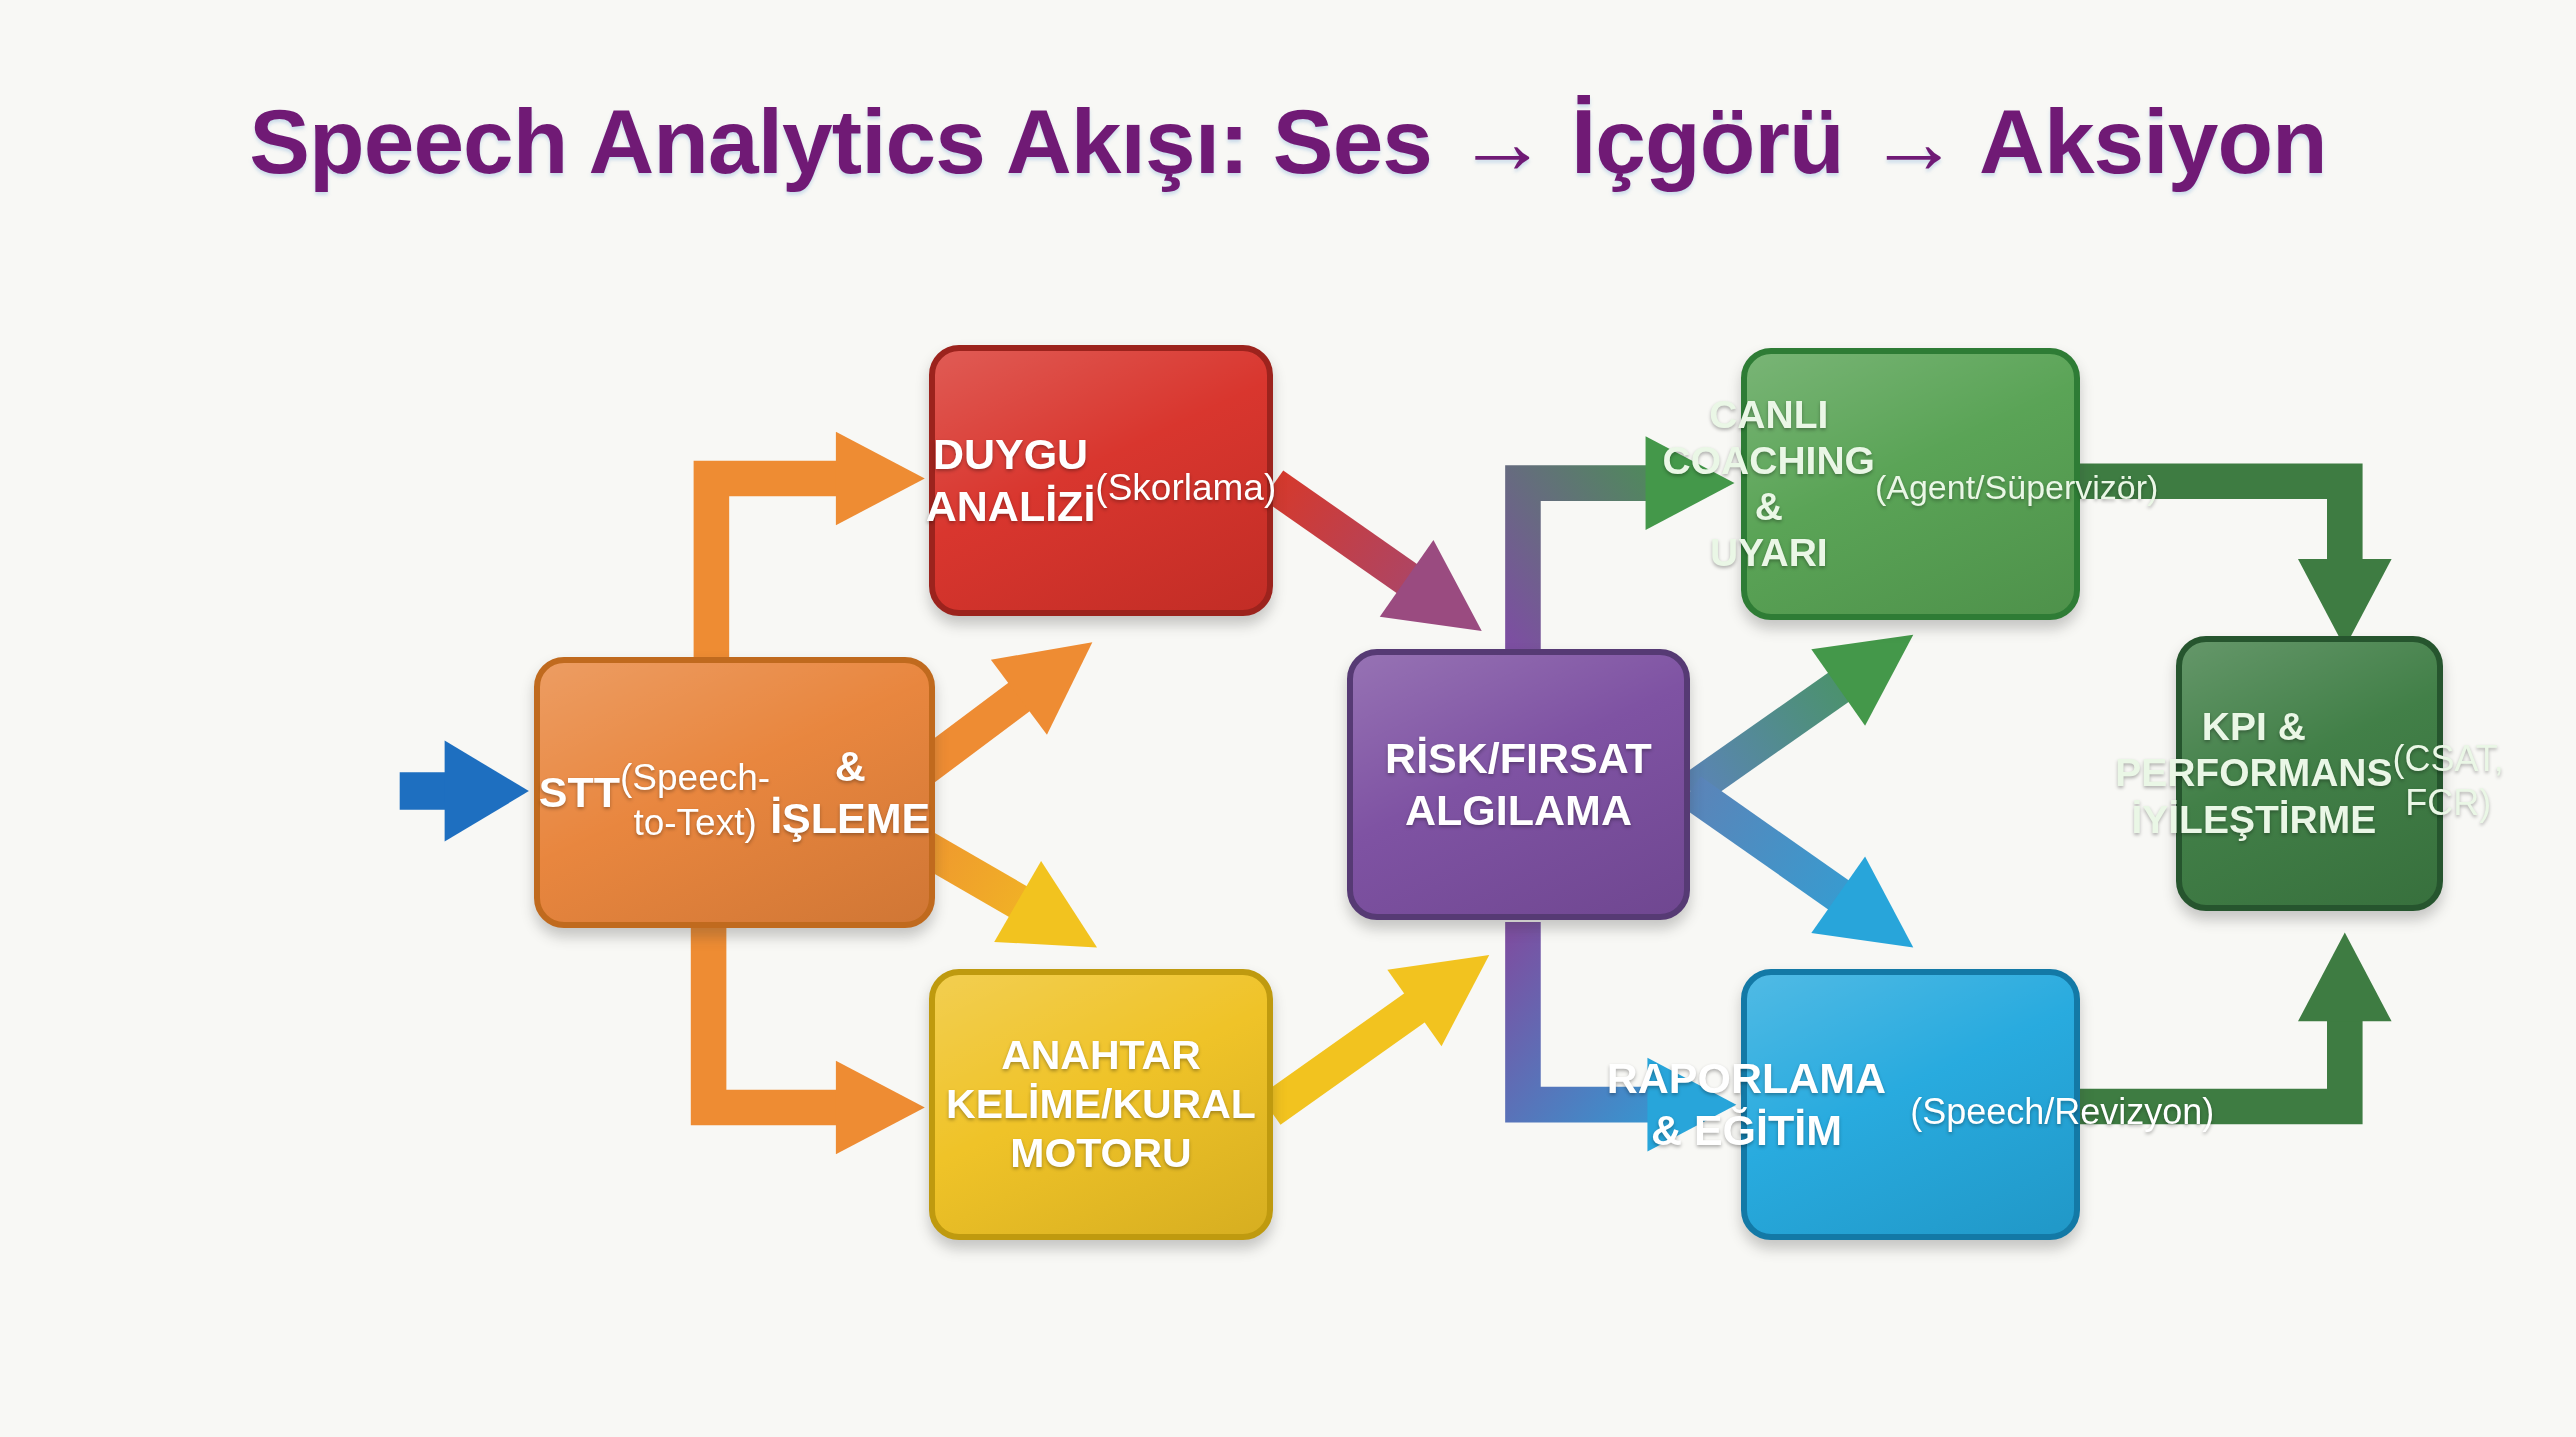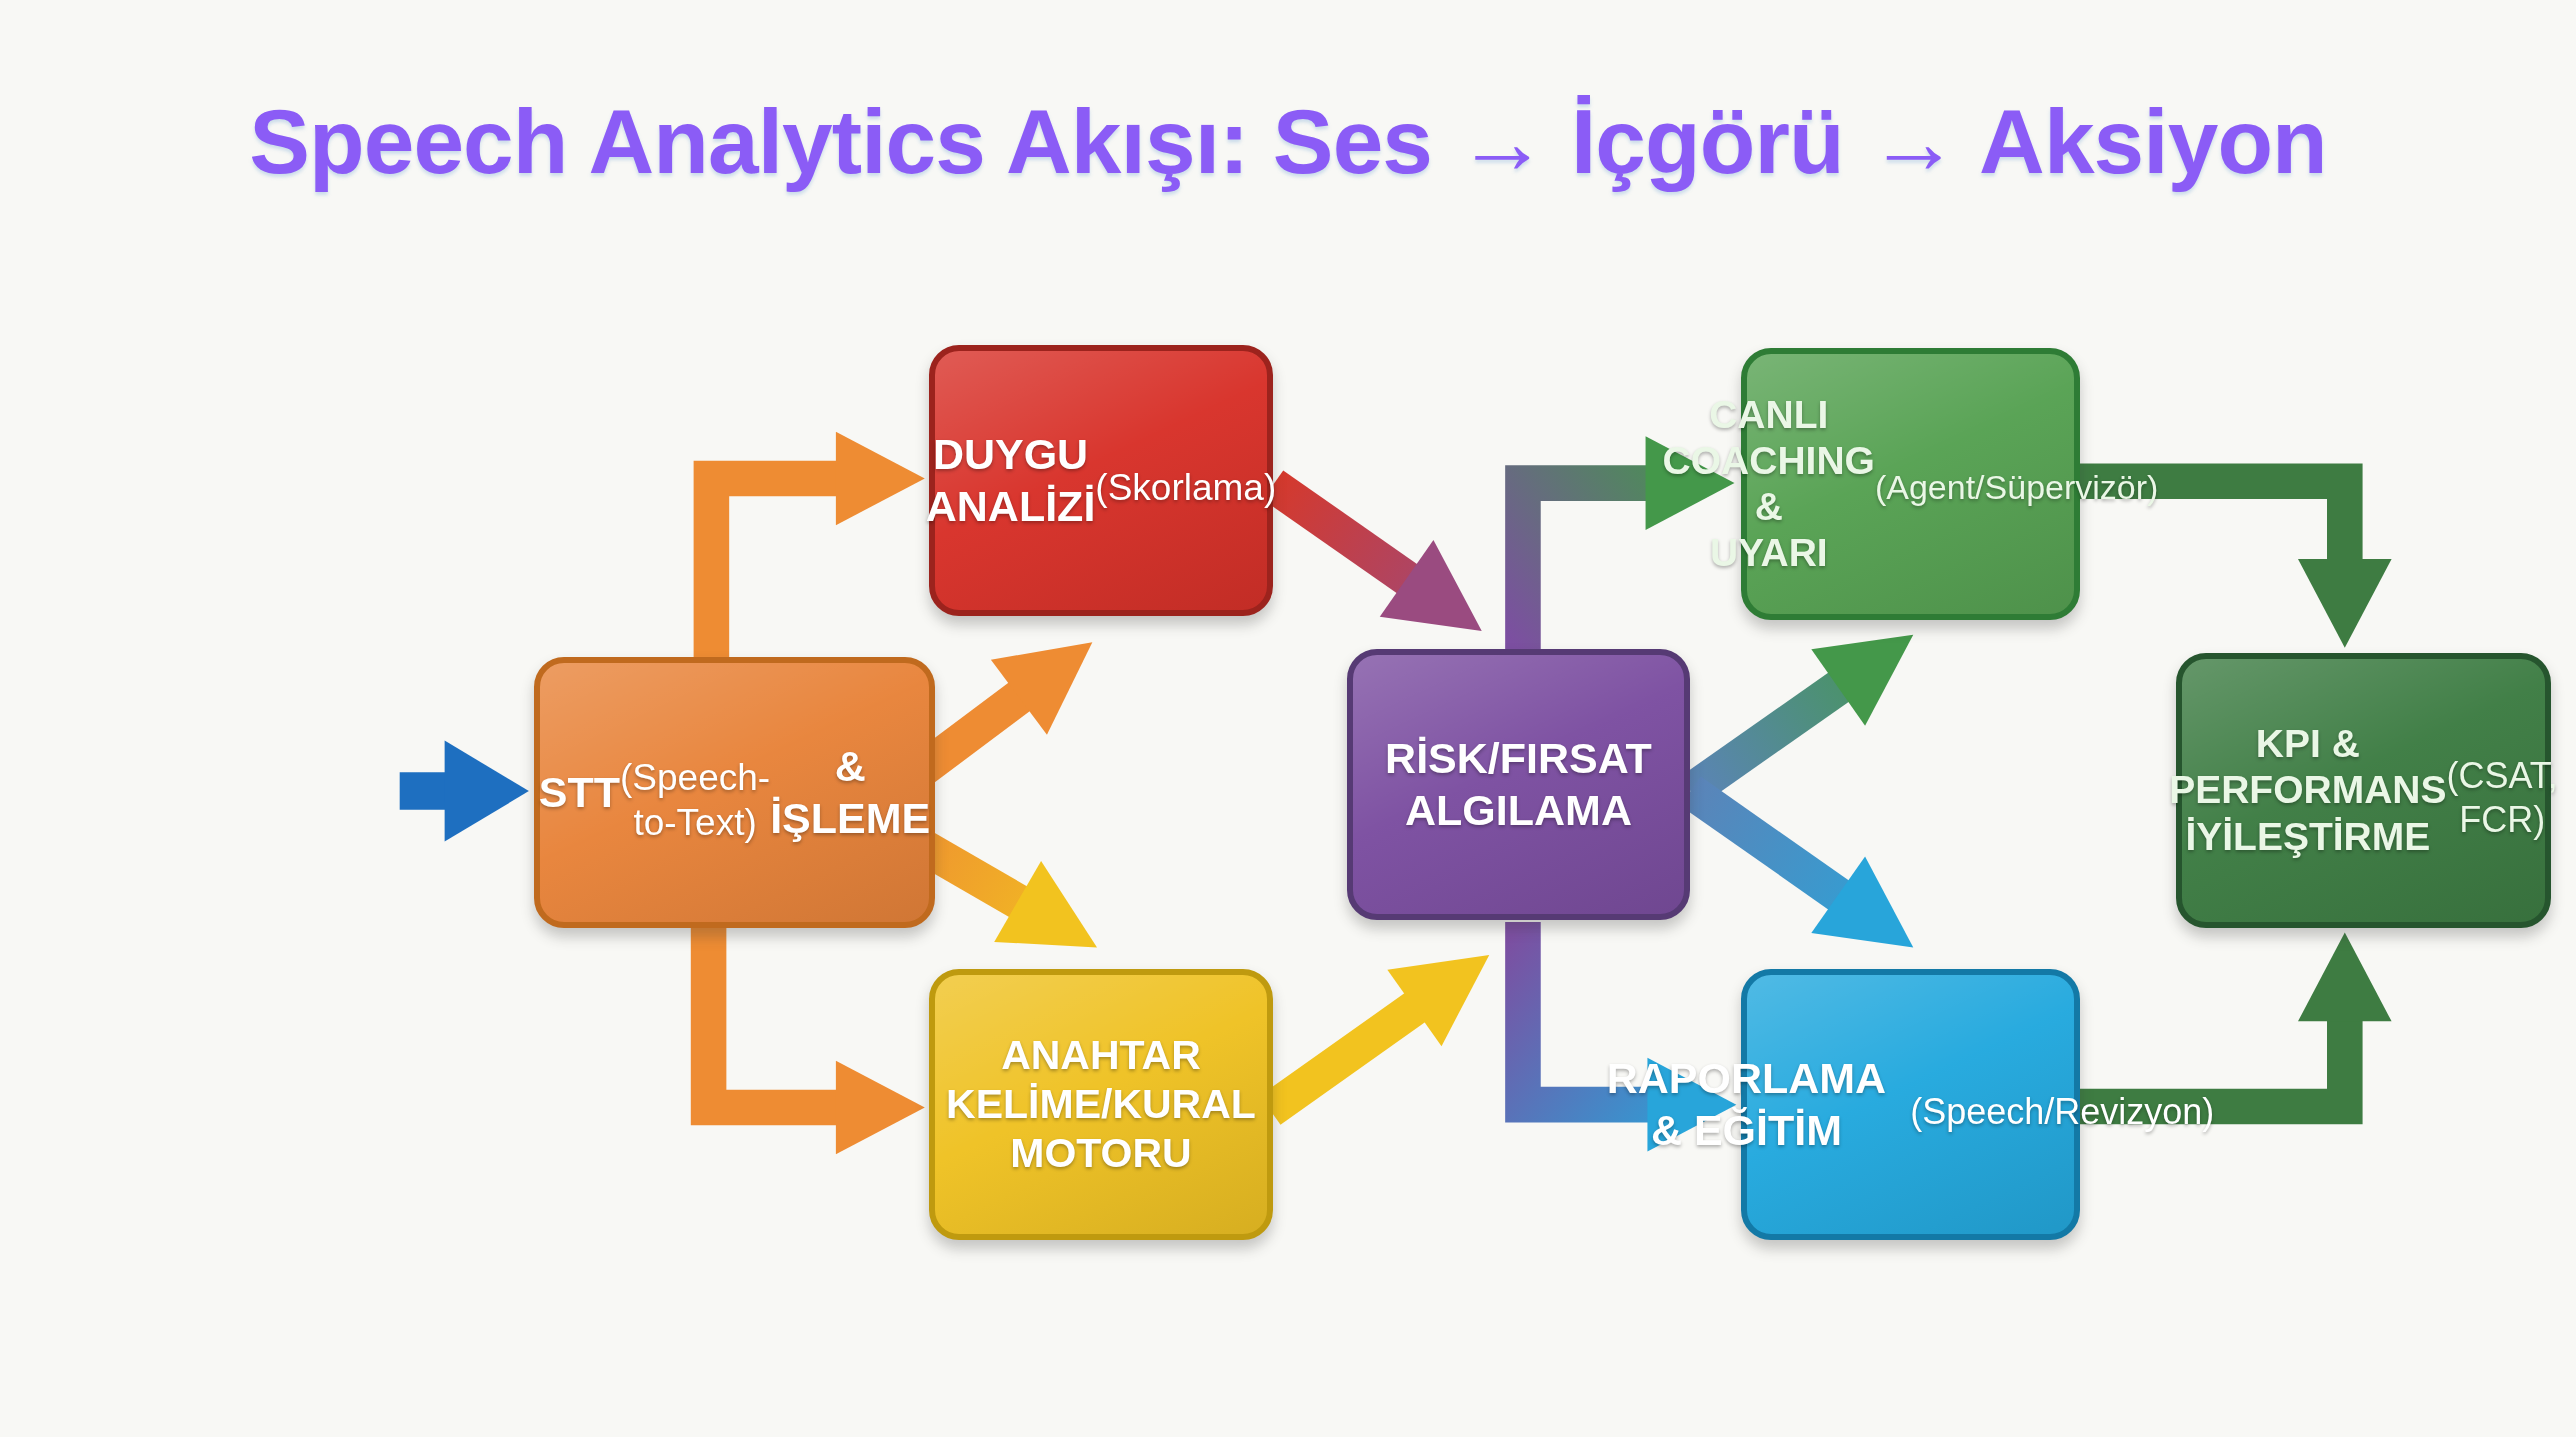--- a/index.html
+++ b/index.html
@@ -60,21 +60,21 @@
   .icons svg{
     fill:#ffffff;
     filter:drop-shadow(0 1.9px 2.8px rgba(0,0,0,0.28));
   }
 </style>
 </head>
 <body>
 
 <div class="canvas" style="background: rgb(248, 248, 245);">
 
-  <div class="title" style="color: #8b5cf6;">Speech Analytics Akışı: Ses → İçgörü → Aksiyon</div>
+  <div class="title" style="color: #701a75;">Speech Analytics Akışı: Ses → İçgörü → Aksiyon</div>
 
   <svg id="arrows" width="2576" height="1438" viewBox="0 0 2752 1536">
       <defs>
         <linearGradient id="ag0" gradientUnits="userSpaceOnUse" x1="427" y1="845" x2="565" y2="845">
           <stop offset="0" stop-color="#1e6fc0"></stop>
           <stop offset="1" stop-color="#1e6fc0"></stop>
         </linearGradient>
         <linearGradient id="ag1" gradientUnits="userSpaceOnUse" x1="760" y1="705" x2="988" y2="511">
           <stop offset="0" stop-color="#ee8c33"></stop>
           <stop offset="1" stop-color="#ee8c33"></stop>
@@ -182,21 +182,21 @@
 UYARI</div>
     <div class="l2">(Agent/Süpervizör)</div>
   </div>
 
   <div class="node" data-node="rapor" style="left: 1741px; top: 969px; width: 339px; height: 271px; background-color: rgb(36, 169, 222); border-color: rgb(19, 121, 166); gap: 24px;">
     <div class="l1">RAPORLAMA
 &amp; EĞİTİM</div>
     <div class="l2">(Speech/Revizyon)</div>
   </div>
 
-  <div class="node" data-node="kpi" style="left: 2176px; top: 653px; width: 375px; height: 275px; background-color: rgb(62, 125, 68); border-color: rgb(38, 85, 46);">
+  <div class="node" data-node="kpi" style="left: 2176px; top: 636px; width: 267px; height: 275px; background-color: rgb(62, 125, 68); border-color: rgb(38, 85, 46);">
     <div class="l1">KPI &amp;
 PERFORMANS
 İYİLEŞTİRME</div>
     <div class="l2">(CSAT, FCR)</div>
   </div>
 
 </div>
 
 
 </body></html>

